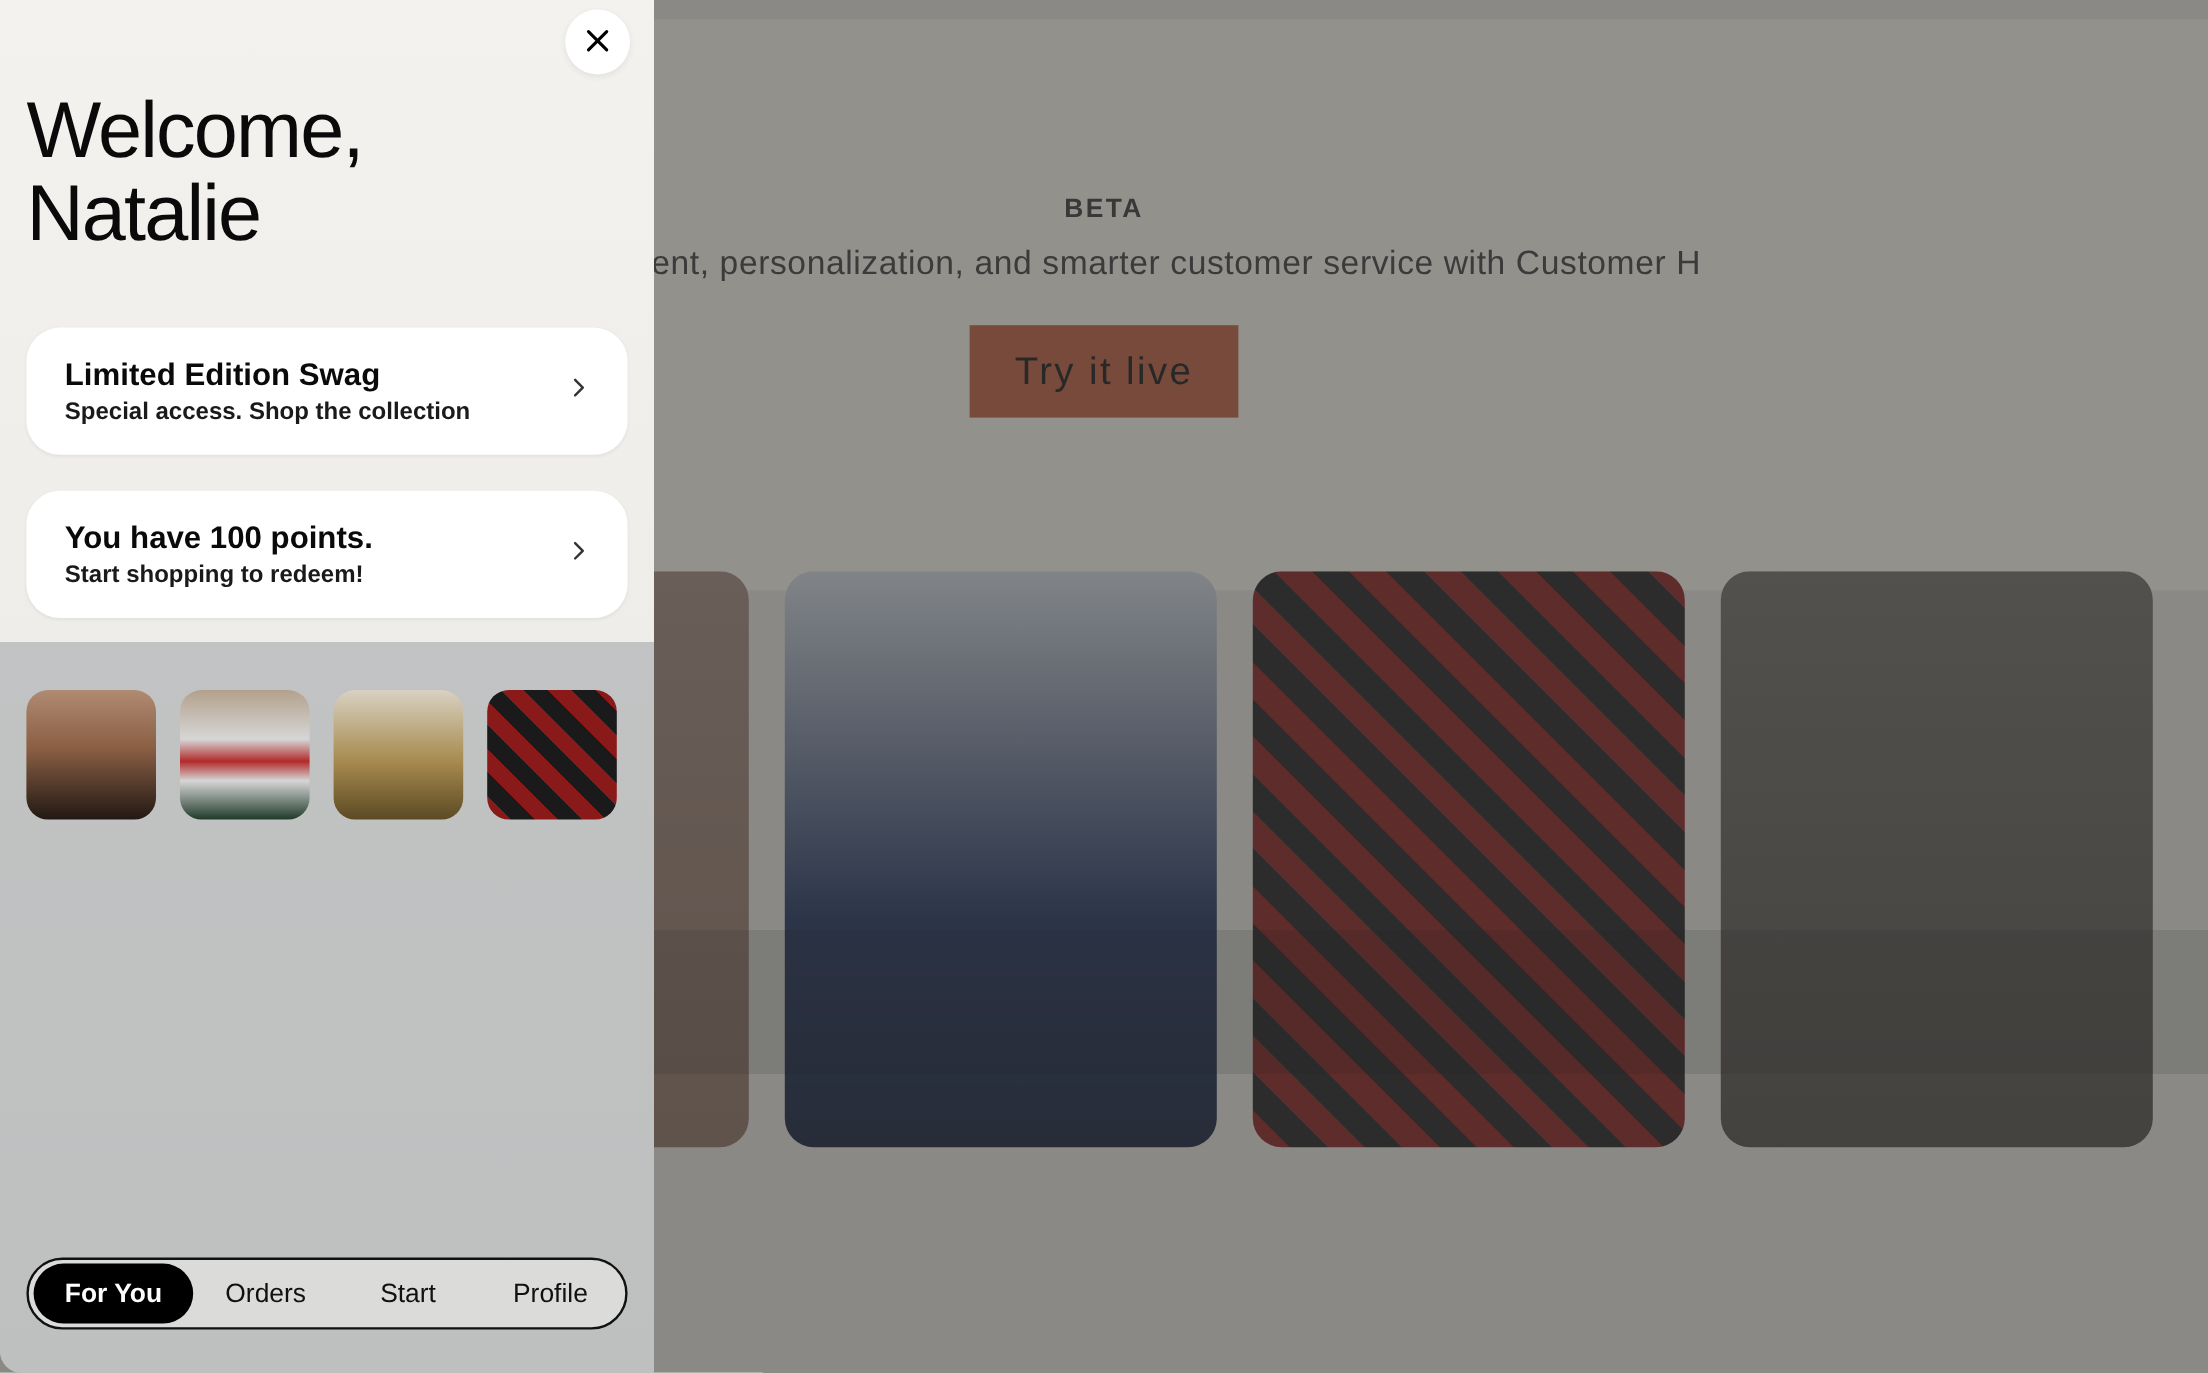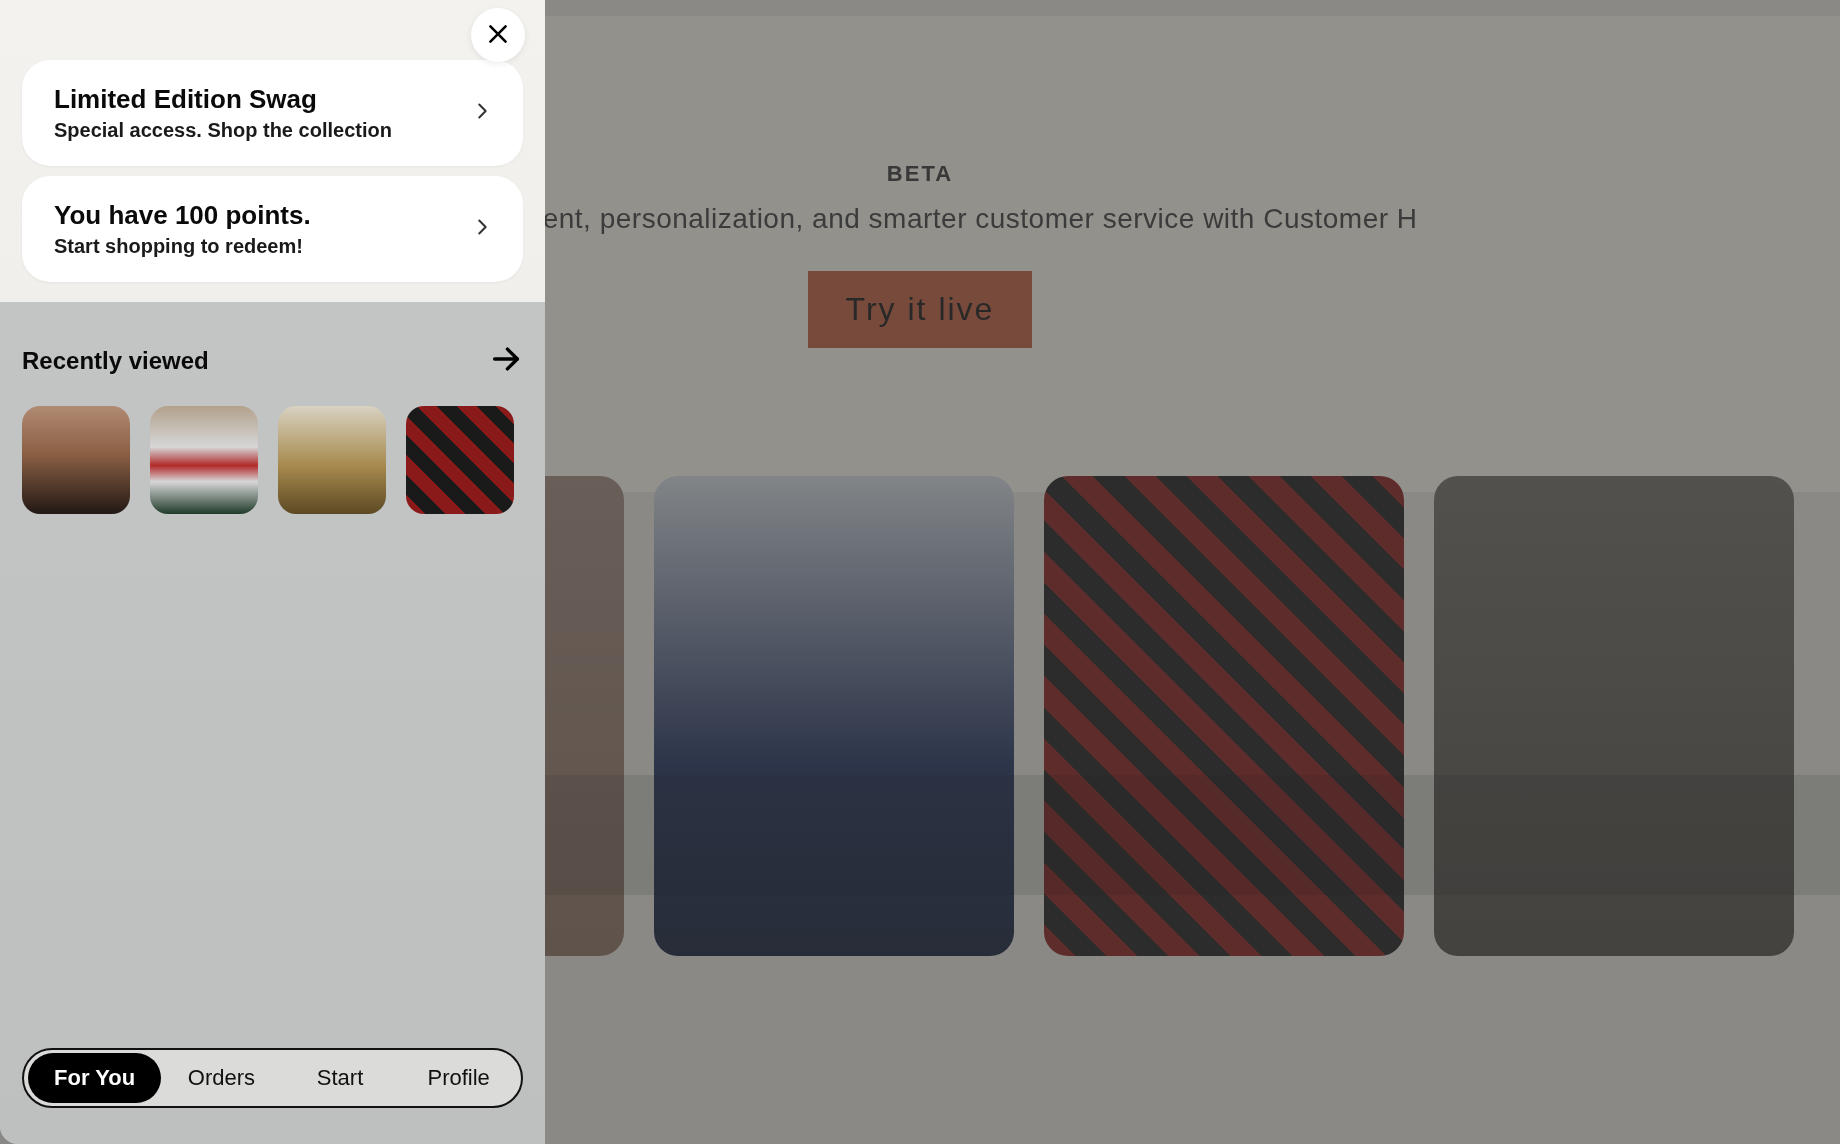--- a/index.html
+++ b/index.html
@@ -125,21 +125,21 @@
       font-size: 66px;
       font-weight: 500;
       letter-spacing: -1.5px;
       line-height: 1.05;
       color: #0a0a0a;
     }
     .cards {
       padding: 60px 22px 0 22px;
       display: flex;
       flex-direction: column;
-      gap: 10px;
+      gap: 30px;
     }
     .card {
       background: #fff;
       border-radius: 28px;
       padding: 24px 30px 24px 32px;
       display: flex;
       align-items: center;
       justify-content: space-between;
       cursor: pointer;
       box-shadow: 0 1px 3px rgba(0,0,0,0.05);
@@ -249,20 +249,24 @@
 <div class="panel">
   <button class="close-btn">
     <span>
       <svg viewBox="0 0 24 24" fill="none" stroke="#000" stroke-width="2.4" stroke-linecap="round">
           <line x1="5" y1="5" x2="19" y2="19"></line>
           <line x1="19" y1="5" x2="5" y2="19"></line>
         </svg>
     </span>
   </button>
 
+  <div class="welcome">
+    <span>Welcome,</span><br>
+    <span>Natalie</span>
+  </div>
 
   <div class="cards">
     <div class="card">
       <div class="card-text">
         <div class="card-title">Limited Edition Swag</div>
         <div class="card-sub">Special access. Shop the collection</div>
       </div>
       <span class="card-chevron">
         <svg viewBox="0 0 24 24" fill="none" stroke="#333" stroke-width="2.2" stroke-linecap="round" stroke-linejoin="round">
             <polyline points="9 5 16 12 9 19"></polyline>
@@ -276,29 +280,20 @@
       </div>
       <span class="card-chevron">
         <svg viewBox="0 0 24 24" fill="none" stroke="#333" stroke-width="2.2" stroke-linecap="round" stroke-linejoin="round">
             <polyline points="9 5 16 12 9 19"></polyline>
           </svg>
       </span>
     </div>
   </div>
 
   <div class="recent-section">
-    <div class="recent-header">
-      <div class="recent-title">Recently viewed</div>
-      <span class="recent-arrow">
-        <svg viewBox="0 0 24 24" fill="none" stroke="#000" stroke-width="2.4" stroke-linecap="round" stroke-linejoin="round">
-            <line x1="4" y1="12" x2="20" y2="12"></line>
-            <polyline points="13 5 20 12 13 19"></polyline>
-          </svg>
-      </span>
-    </div>
     <div class="recent-items">
       <div class="recent-item r0"></div>
       <div class="recent-item r1"></div>
       <div class="recent-item r2"></div>
       <div class="recent-item r3"></div>
     </div>
   </div>
 
   <div class="nav-pill">
     <div class="nav-item active">For You</div>

